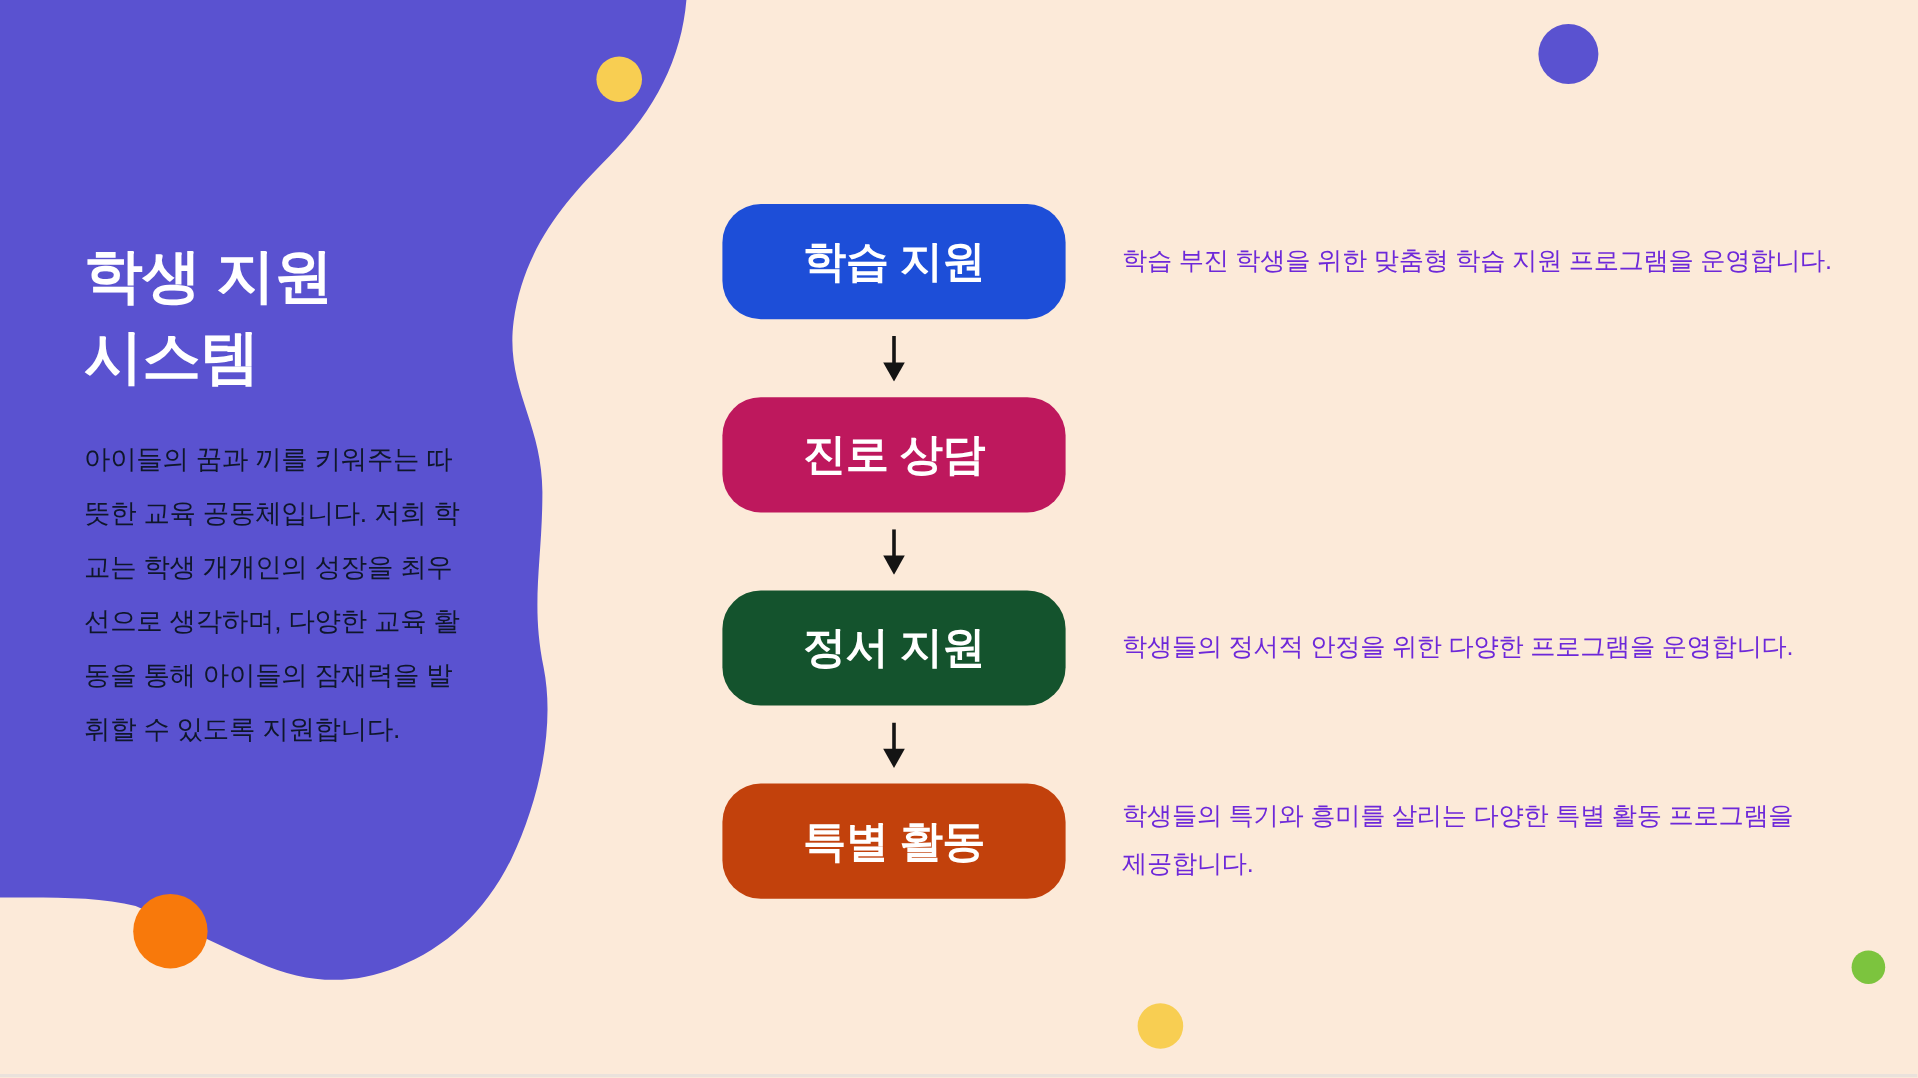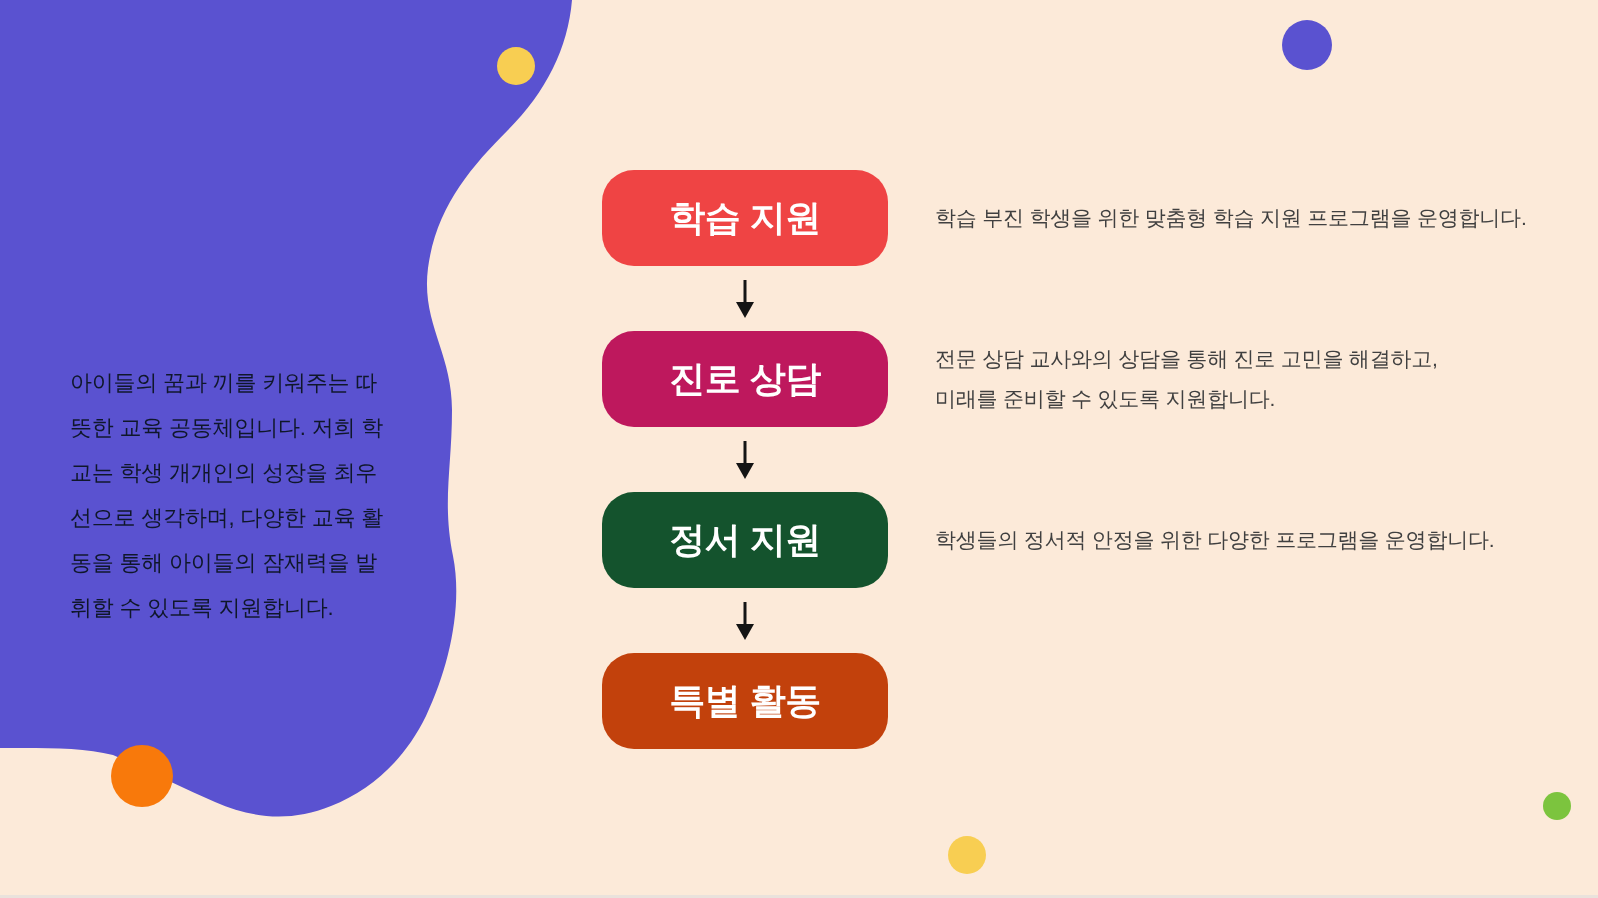--- a/index.html
+++ b/index.html
@@ -74,21 +74,21 @@
     align-items: center;
     justify-content: center;
     flex: 0 0 auto;
   }
   .flow-arrow svg { display: block; }
   
   .desc {
     position: absolute;
     left: 935px;
     transform: translateY(-50%);
-    color: #404040;
+    color: #6d28d9;
     font-size: 21px;
     line-height: 40px;
     font-weight: 500;
     letter-spacing: -0.2px;
   }
   .desc div { white-space: nowrap; }
   .desc-1 { top: 218px; }
   .desc-2 { top: 379px; }
   .desc-3 { top: 540px; text-align: right; }
   .desc-4 { top: 701px; }
@@ -116,25 +116,29 @@
              C 291 822 254 819 215 802
              C 180 787 148 770 113 755
              C 82 747 40 748 0 748 Z" fill="#5a52d0"></path>
     <circle cx="516" cy="66" r="19" fill="#f8ce52"></circle>
     <circle cx="1307" cy="45" r="25" fill="#5a52d0"></circle>
     <circle cx="142" cy="776" r="31" fill="#f8790b"></circle>
     <circle cx="1557" cy="806" r="14" fill="#7cc43e"></circle>
     <circle cx="967" cy="855" r="19" fill="#f8ce52"></circle>
   </svg>
 
+  <h1 class="hero-title">
+    <span>학생 지원</span><br>
+    <span>시스템</span>
+  </h1>
 
   <p class="hero-paragraph">아이들의 꿈과 끼를 키워주는 따뜻한 교육 공동체입니다. 저희 학교는 학생 개개인의 성장을 최우선으로 생각하며, 다양한 교육 활동을 통해 아이들의 잠재력을 발휘할 수 있도록 지원합니다.</p>
 
   <div class="flow-col">
-    <div class="flow-pill" style="background-color: #ef4444; align-items: center;">
+    <div class="flow-pill" style="background-color: #1d4ed8; align-items: center;">
       <span>학습 지원</span>
     </div>
     <div class="flow-arrow">
       <svg width="22" height="38" viewBox="0 0 22 38">
         <line x1="11" y1="0" x2="11" y2="24" stroke-width="3" stroke="#141414"></line>
         <polygon points="2,22 20,22 11,38" fill="#141414"></polygon>
       </svg>
     </div>
     <div class="flow-pill" style="background-color: #be185d;">
       <span>진로 상담</span>
@@ -155,22 +159,22 @@
       </svg>
     </div>
     <div class="flow-pill" style="background-color: #c2410c;">
       <span>특별 활동</span>
     </div>
   </div>
 
   <div class="desc desc-1">
     <div>학습 부진 학생을 위한 맞춤형 학습 지원 프로그램을 운영합니다.</div>
   </div>
-  <div class="desc desc-2">
-    <div>전문 상담 교사와의 상담을 통해 진로 고민을 해결하고,</div>
-    <div>미래를 준비할 수 있도록 지원합니다.</div>
-  </div>
   <div class="desc desc-3">
     <div>학생들의 정서적 안정을 위한 다양한 프로그램을 운영합니다.</div>
+  </div>
+  <div class="desc desc-4">
+    <div>학생들의 특기와 흥미를 살리는 다양한 특별 활동 프로그램을</div>
+    <div>제공합니다.</div>
   </div>
 
   <div class="bottom-edge"></div>
 </div>
 
 </body></html>

